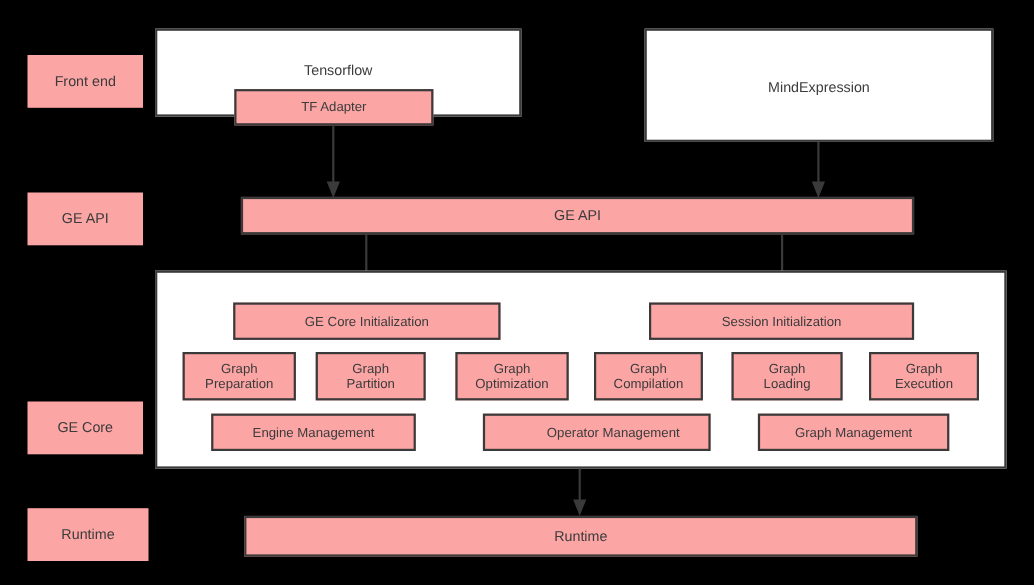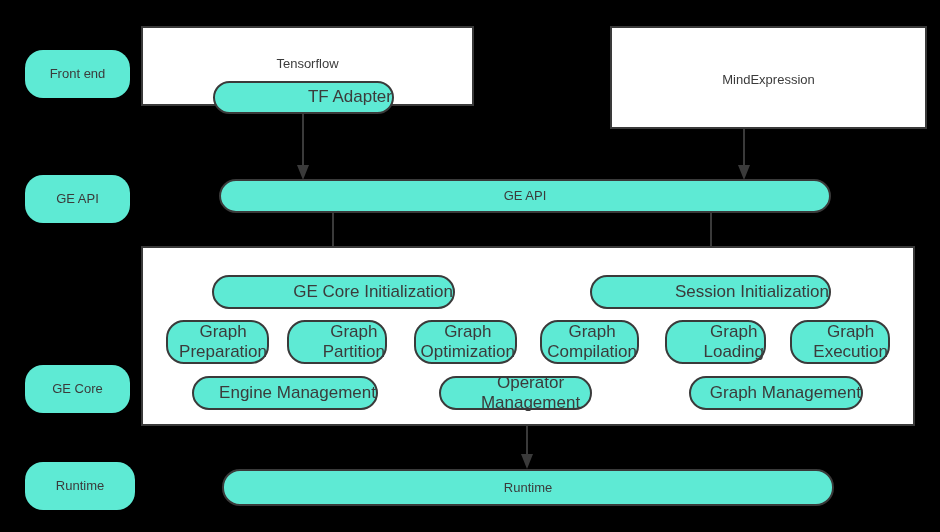--- a/index.html
+++ b/index.html
@@ -15,45 +15,43 @@
     position: relative;
     width: 940px;
     height: 532px;
     background: #000000;
     overflow: hidden;
   }
   
   .box {
     position: absolute;
     box-sizing: border-box;
-    background: #5eead4;
+    background: #fca5a5;
     color: #3b3b3b;
     display: flex;
     align-items: center;
     justify-content: center;
     text-align: center;
     line-height: 1.18;
     white-space: pre-line;
-    border-radius: 18px;
   }
   .lane-label {
     border: none;
     font-size: 13px;
   }
   .container-title {
     position: absolute;
     color: #3b3b3b;
     font-size: 13px;
     text-align: center;
     white-space: nowrap;
   }
   .leaf {
     border: 2px solid #3a3a3a;
-    font-size: 17px;
-    justify-content: flex-end;
+    font-size: 12px;
   }
   .bar {
     border: 2px solid #3a3a3a;
     font-size: 13px;
   }
   .plain-container {
     position: absolute;
     box-sizing: border-box;
     background: #ffffff;
     border: 2px solid #3a3a3a;
@@ -93,21 +91,21 @@
   </div>
 
   <div class="plain-container" style="left:141px; top:26px; width:333px; height:80px;">
     <div class="container-title" style="left:0; right:0; top:28px;">Tensorflow</div>
   </div>
 
   <div class="box leaf" style="left:213px; top:81px; width:181px; height:33px;">
     <span>TF Adapter</span>
   </div>
 
-  <div class="plain-container" style="left:586px; top:26px; width:317px; height:103px;margin-left:24px;">
+  <div class="plain-container" style="left:586px; top:26px; width:317px; height:103px;">
     <div class="container-title" style="left:0; right:0; top:44px;">MindExpression</div>
   </div>
 
   <svg class="arrow" style="left:296px; top:113px; width:16px; height:68px;">
     <line x1="7" y1="0" x2="7" y2="55"></line>
     <polygon points="1,52 13,52 7,67"></polygon>
   </svg>
 
   <svg class="arrow" style="left:737px; top:129px; width:16px; height:52px;">
     <line x1="7" y1="0" x2="7" y2="39"></line>
@@ -158,21 +156,21 @@
 Loading</span>
   </div>
   <div class="box leaf" style="left:790px; top:320px; width:100px; height:44px;">
     <span>Graph
 Execution</span>
   </div>
 
   <div class="box leaf" style="left:192px; top:376px; width:186px; height:34px;">
     <span>Engine Management</span>
   </div>
-  <div class="box leaf" style="left:439px; top:376px; width:153px; height:34px;padding-left:30px;">
+  <div class="box leaf" style="left:439px; top:376px; width:207px; height:34px;padding-left:30px;">
     <span>Operator Management</span>
   </div>
   <div class="box leaf" style="left:689px; top:376px; width:174px; height:34px;">
     <span>Graph Management</span>
   </div>
 
   <svg class="arrow" style="left:520px; top:426px; width:16px; height:44px;">
     <line x1="7" y1="0" x2="7" y2="31"></line>
     <polygon points="1,28 13,28 7,43"></polygon>
   </svg>

